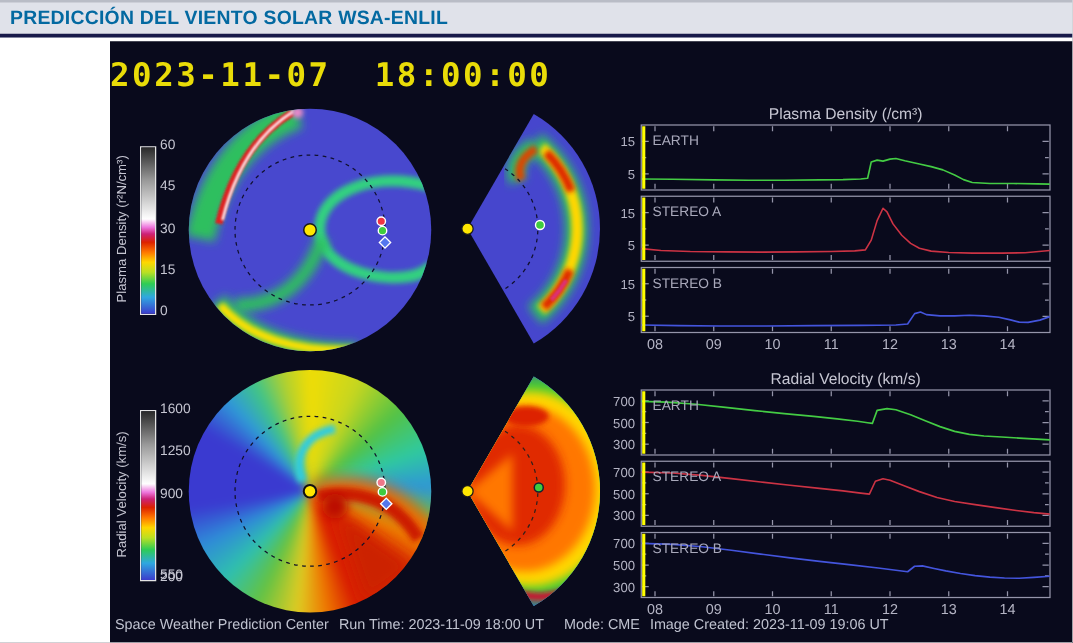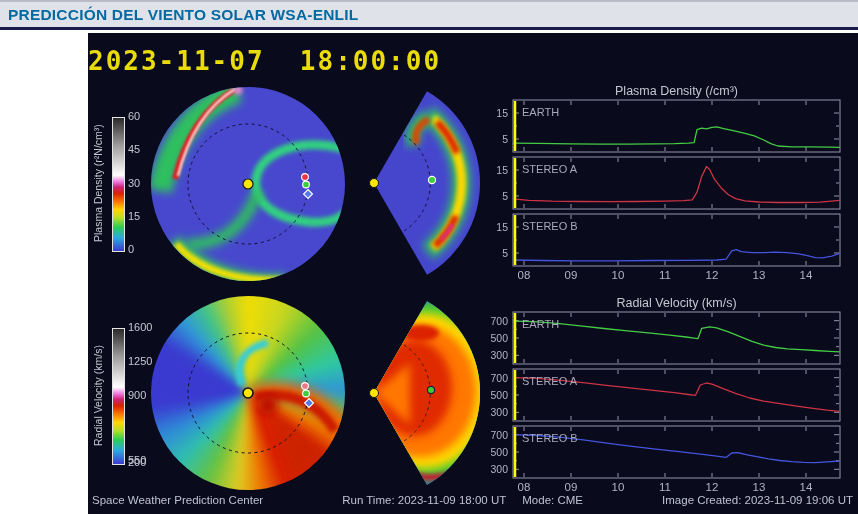--- a/index.html
+++ b/index.html
@@ -24,21 +24,21 @@
     background:linear-gradient(to top,
       #3c3ccc 0%,#2fa8e0 10%,#2ecc55 18%,#bbe022 25%,#ffd700 31%,#ff7700 37%,#dd2200 43%,
       #cc2277 48%,#ee77dd 52%,#ffffff 57%,#d8d8d8 66%,#9a9a9a 80%,#565656 92%,#2a2a2a 100%);}
   .cbar.density{left:24px;top:84px;height:133px;}
   .cbar.velocity{left:24px;top:295px;height:135px;}
   .cbar-label{position:absolute;writing-mode:vertical-rl;transform:rotate(180deg);
     color:#c6c6d2;font-size:10.5px;white-space:nowrap;display:flex;align-items:center;justify-content:center;width:15px;}
   .cbar-label.density{left:2px;top:74px;height:153px;}
   .cbar-label.velocity{left:2px;top:285px;height:155px;}
   .cbar-ticks span{position:absolute;color:#c6c6d2;font-size:11px;}
-  .footer{position:absolute;left:4px;right:5px;top:461px;display:flex;justify-content:space-between;
+  .footer{position:absolute;left:4px;right:5px;top:461px;display:flex;
     color:#bfc2cf;font-size:11.5px;}
   .footer .mid span{margin:11px 8px;}
 </style>
 </head>
 <body>
 
 <div class="stage">
 
   <div class="header">
     <h1>PREDICCIÓN DEL VIENTO SOLAR WSA-ENLIL</h1>

